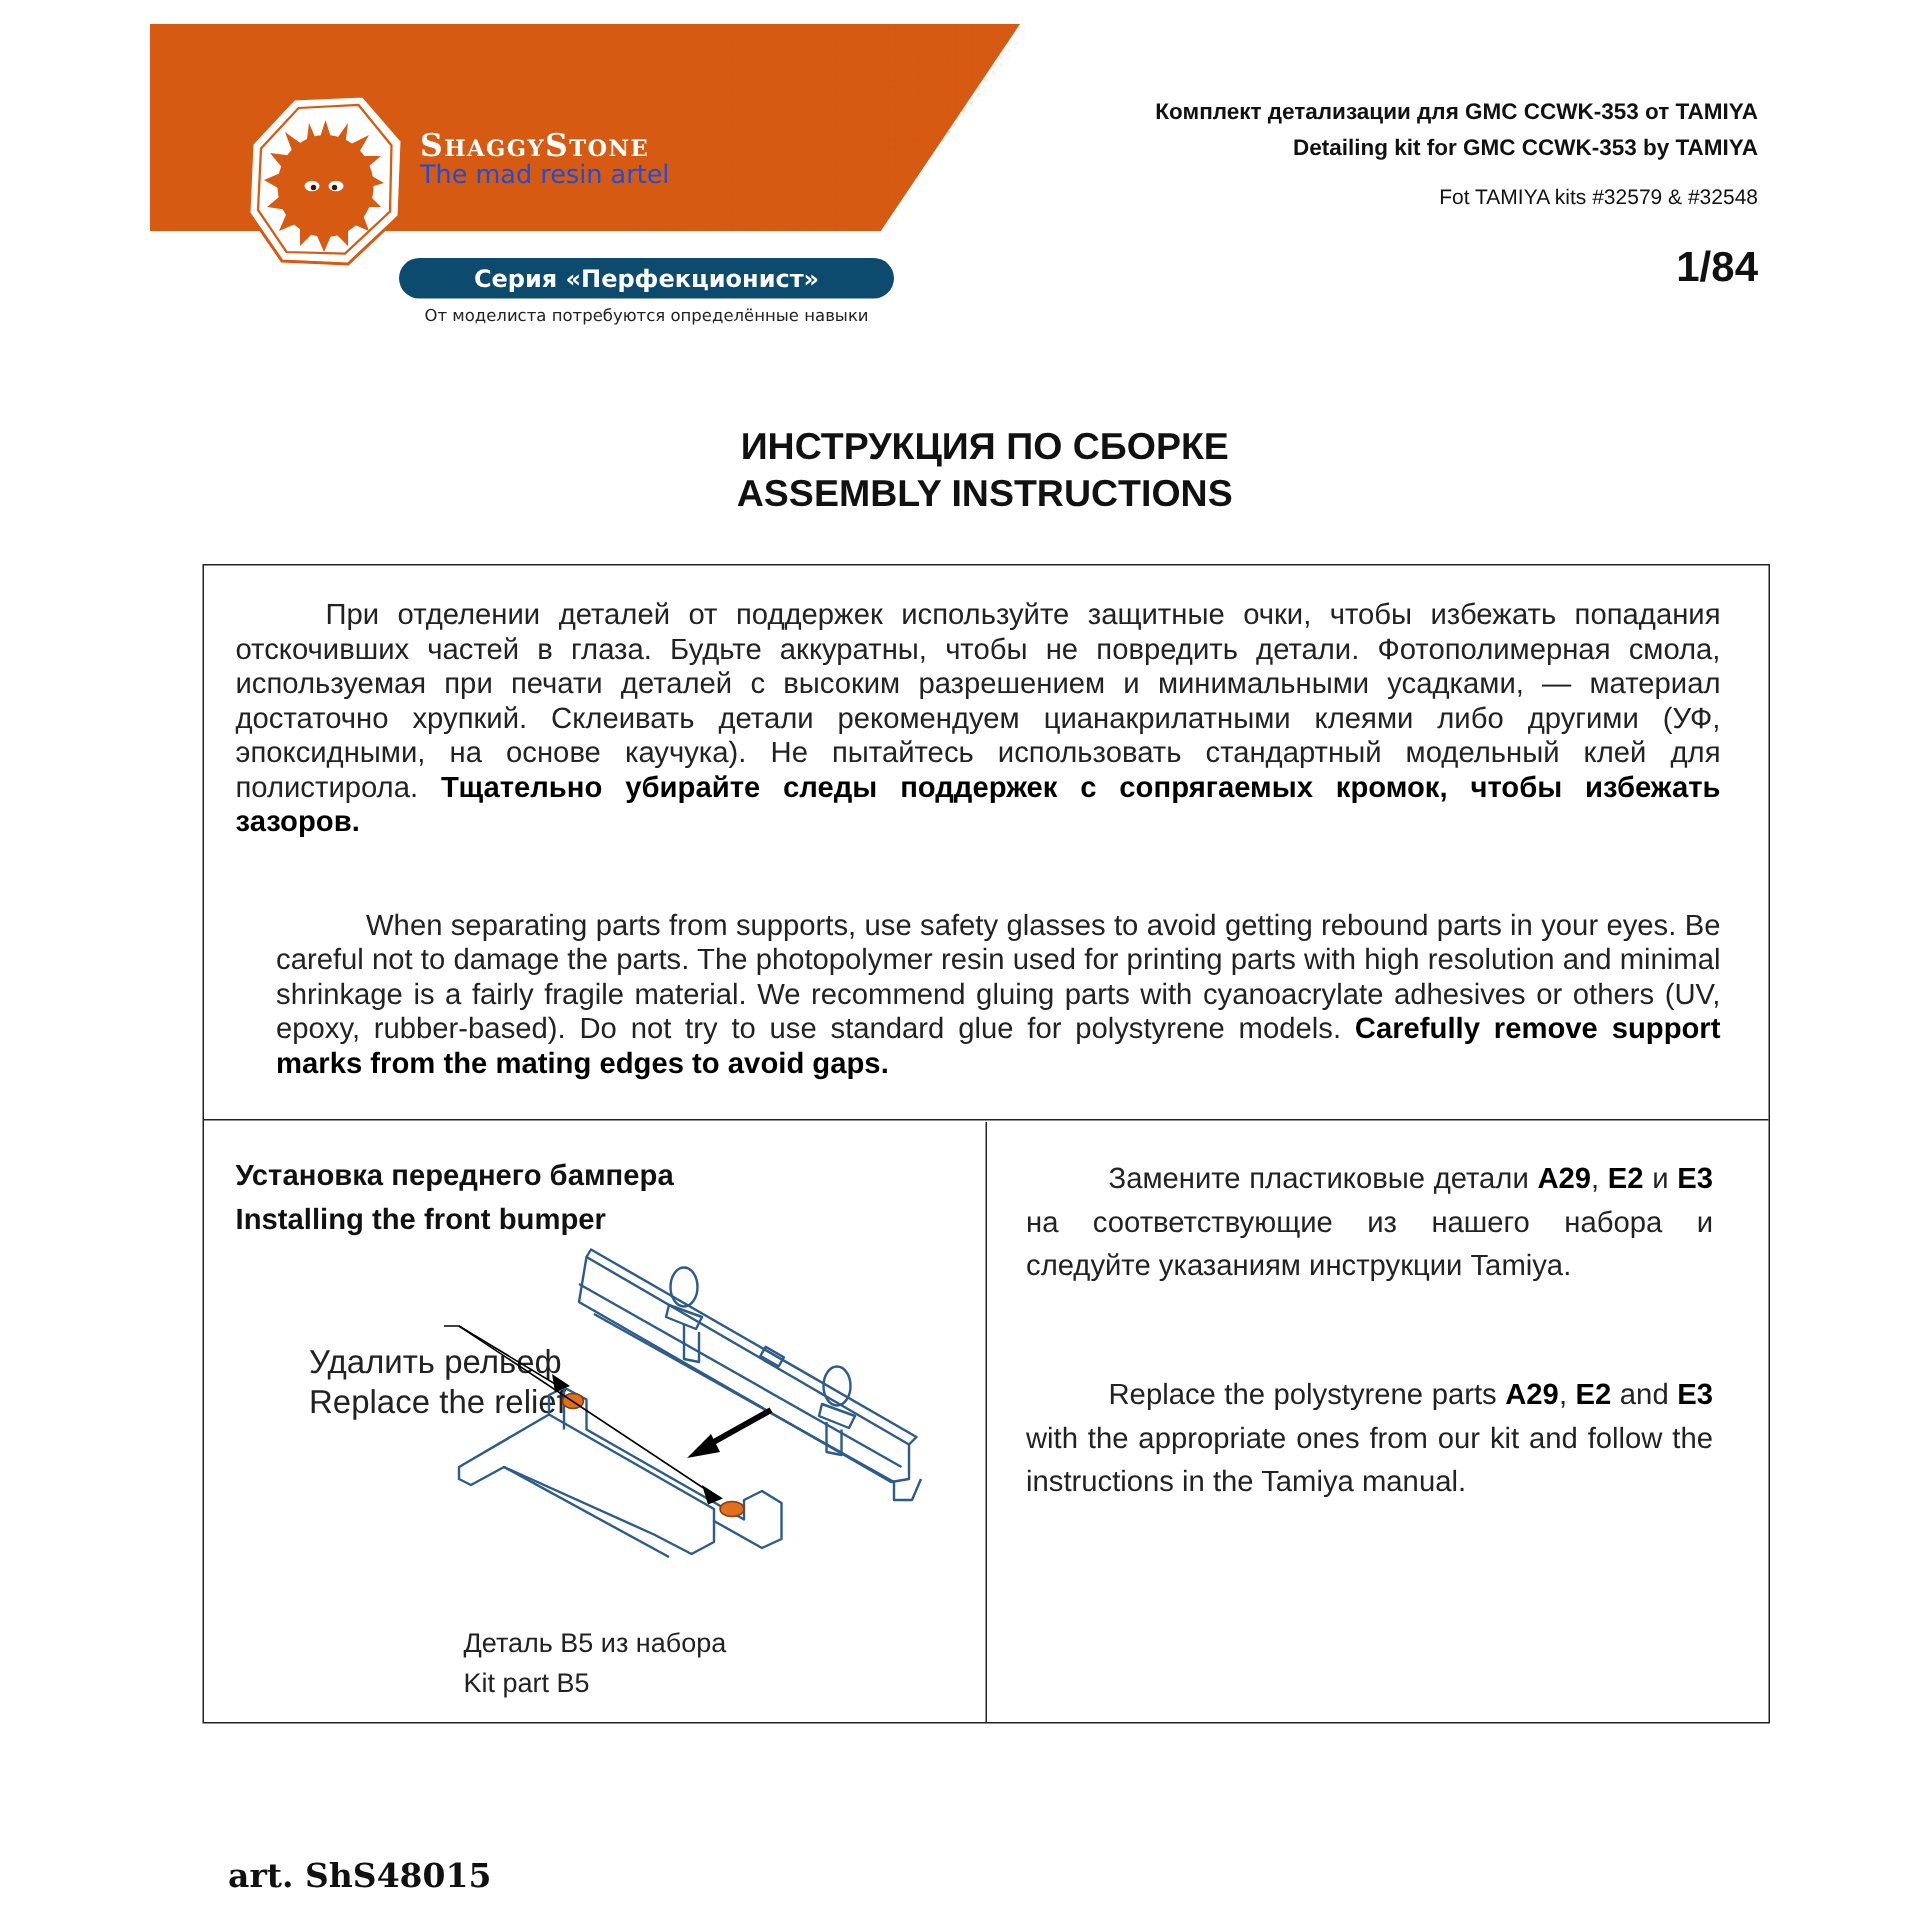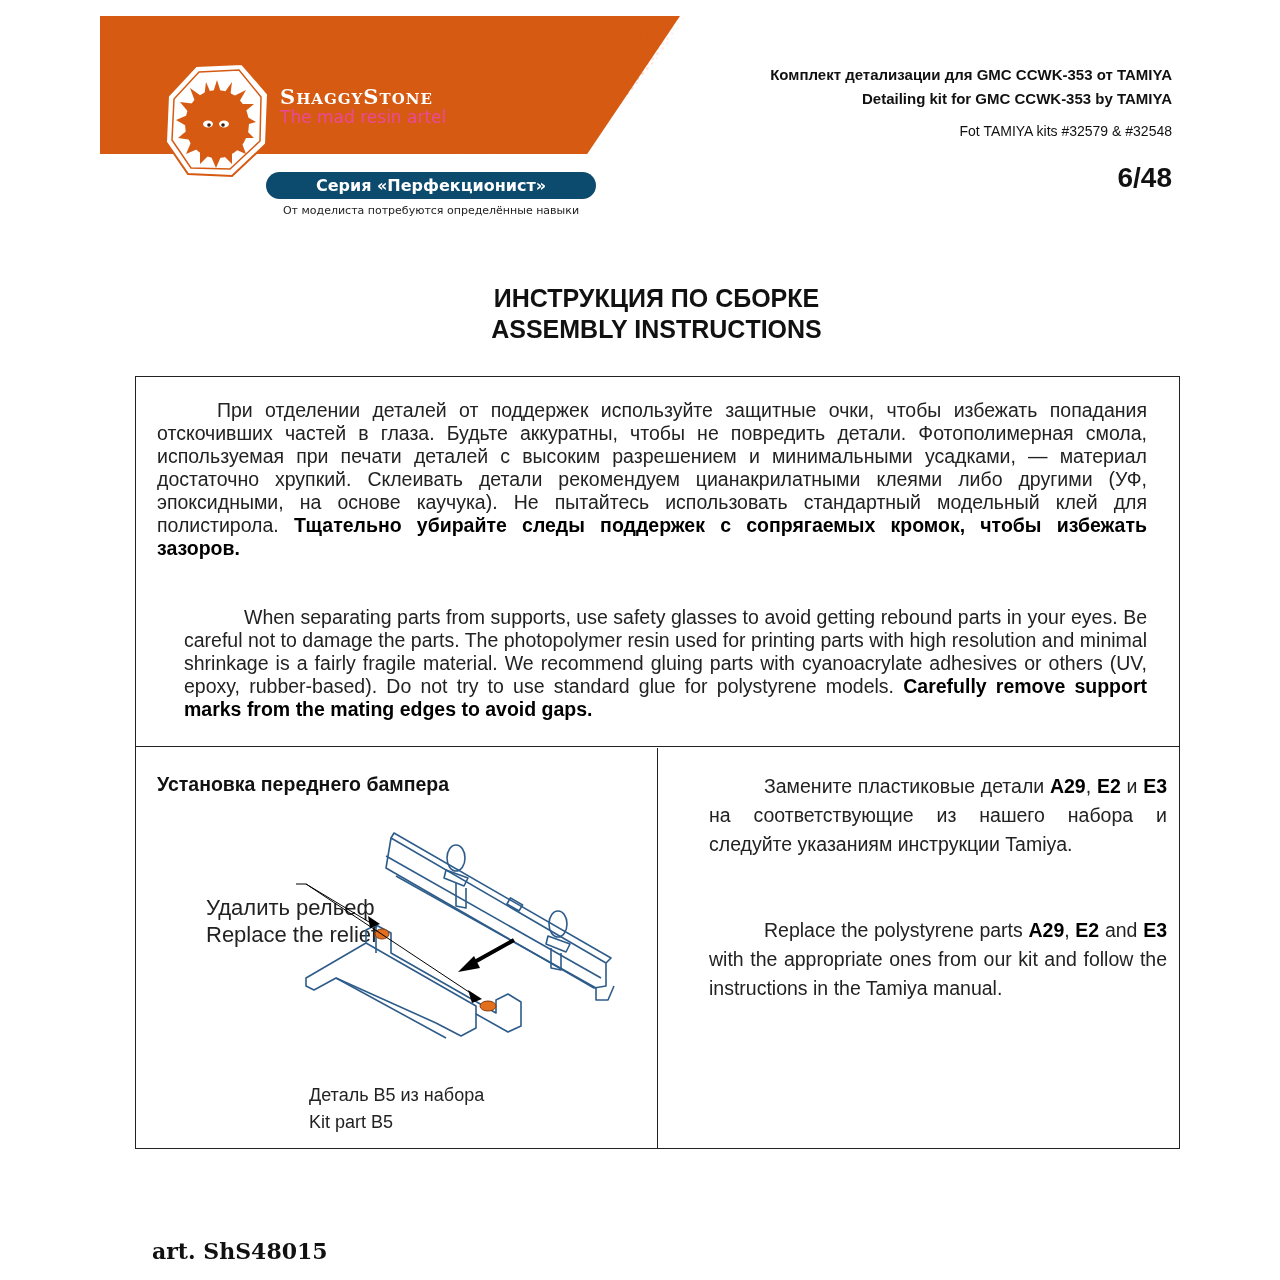--- a/index.html
+++ b/index.html
@@ -20,21 +20,21 @@
     mask-image: linear-gradient(90deg, rgba(0,0,0,1) 0%, rgba(0,0,0,0) 100%);
     clip-path: polygon(0 0, 100% 0, 60% 100%, 0 100%);
   }
   .logo-badge { position: absolute; left: 162px; top: 62px; width: 110px; height: 118px; }
   .brand-name {
     position: absolute; left: 280px; top: 84px;
     font-family: "DejaVu Serif", serif; font-weight: bold; font-size: 21px; letter-spacing: 1px;
     color: #fff; font-variant: small-caps;
   }
   .brand-sub {
-    position: absolute; left: 280px; top: 107px; font-size: 17px; color: #ec4899;
+    position: absolute; left: 280px; top: 107px; font-size: 17px; color: #1d4ed8;
     font-family: "DejaVu Sans", sans-serif;
   }
   .series-pill {
     position: absolute; left: 266px; top: 172px; width: 330px; height: 27px;
     background: #0c4a6e; border-radius: 14px;
     color: #fff; font-weight: bold; font-size: 16px; text-align: center; line-height: 27px;
     font-family: "DejaVu Sans", sans-serif;
   }
   .series-note {
     position: absolute; left: 266px; top: 204px; width: 330px; text-align: center;
@@ -69,21 +69,21 @@
     text-indent: 60px;
   }
   .para + .para { margin-top: 46px; margin-left: 27px; }
   .para b { color: #000; }
 
   .box-bottom-left {
     position: absolute; left: 0; top: 371px; width: 522px; height: 400px;
     border-right: 1.5px solid #222;
   }
   .box-bottom-right {
-    position: absolute; left: 543px; top: 371px; width: 520px; height: 400px;
+    position: absolute; left: 518px; top: 371px; width: 520px; height: 400px;
     padding: 24px 32px 0 30px;
   }
   .step-title {
     position: absolute; left: 21px; top: 22px; font-size: 19.5px; font-weight: bold; line-height: 29px;
   }
   .label-remove { position: absolute; left: 24px; top: 146px; font-size: 22px; line-height: 27px; color: #222; margin-left: 46px; }
   .label-kitpart { position: absolute; left: 173px; top: 334px; font-size: 18px; line-height: 27px; color: #222; }
   .diagram { position: absolute; left: 160px; top: 80px; width: 360px; height: 240px; }
 
   .rpara {
@@ -117,36 +117,37 @@
 </svg>
 
 <div class="brand-name">ShaggyStone</div>
 <div class="brand-sub">The mad resin artel</div>
 <div class="series-pill">Серия «Перфекционист»</div>
 <div class="series-note">От моделиста потребуются определённые навыки</div>
 
 <div class="kit-title-ru">Комплект детализации для GMC CCWK-353 от TAMIYA</div>
 <div class="kit-title-en">Detailing kit for GMC CCWK-353 by TAMIYA</div>
 <div class="kit-for">Fot TAMIYA kits #32579 &amp; #32548</div>
-<div class="scale">6/48</div>
+<div class="scale">1/84</div>
 
 <div class="main-title">
   <div>ИНСТРУКЦИЯ ПО СБОРКЕ</div>
   <div>ASSEMBLY INSTRUCTIONS</div>
 </div>
 
 <div class="box">
   <div class="box-top">
     <p class="para"><span>При отделении деталей от поддержек используйте защитные очки, чтобы избежать попадания отскочивших частей в глаза. Будьте аккуратны, чтобы не повредить детали. Фотополимерная смола, используемая при печати деталей с высоким разрешением и минимальными усадками, — материал достаточно хрупкий. Склеивать детали рекомендуем цианакрилатными клеями либо другими (УФ, эпоксидными, на основе каучука). Не пытайтесь использовать стандартный модельный клей для полистирола. </span><b>Тщательно убирайте следы поддержек с сопрягаемых кромок, чтобы избежать зазоров.</b></p>
     <p class="para"><span>When separating parts from supports, use safety glasses to avoid getting rebound parts in your eyes. Be careful not to damage the parts. The photopolymer resin used for printing parts with high resolution and minimal shrinkage is a fairly fragile material. We recommend gluing parts with cyanoacrylate adhesives or others (UV, epoxy, rubber-based). Do not try to use standard glue for polystyrene models. </span><b>Carefully remove support marks from the mating edges to avoid gaps.</b></p>
   </div>
 
   <div class="box-bottom-left">
     <div class="step-title">
       <div>Установка переднего бампера</div>
+      <div>Installing the front bumper</div>
     </div>
 
     <div class="label-remove">
       <div>Удалить рельеф</div>
       <div>Replace the relief</div>
     </div>
 
     <svg class="diagram" viewBox="0 0 360 240">
       <g fill="none" stroke="#2e5c8a" stroke-width="1.6" stroke-linejoin="round">
 

